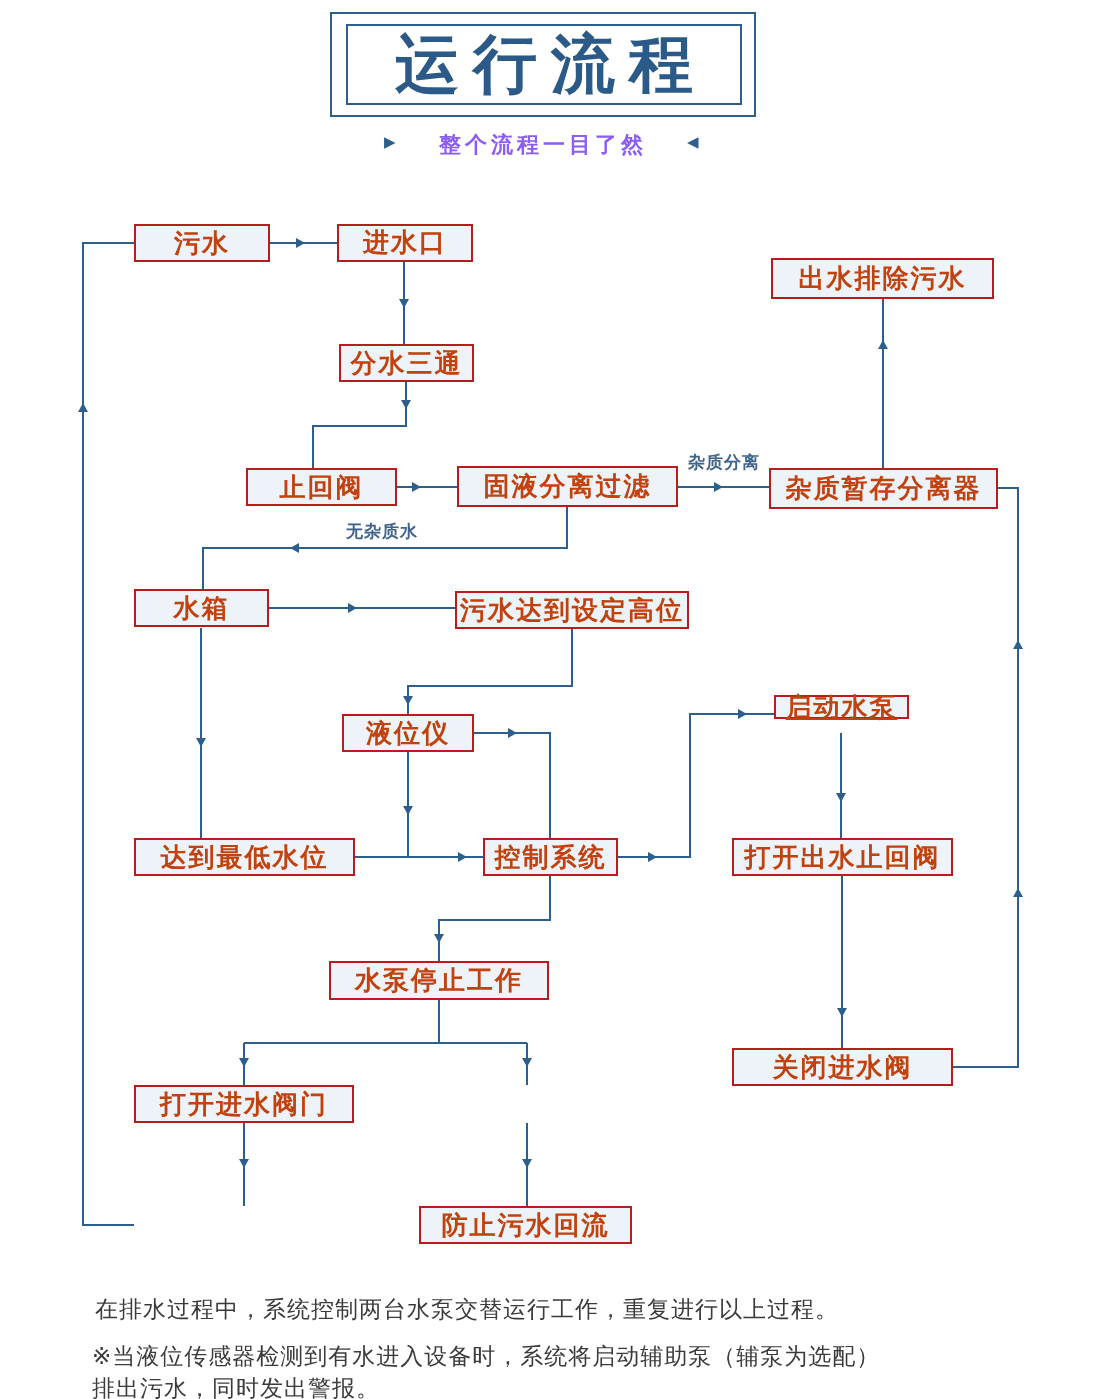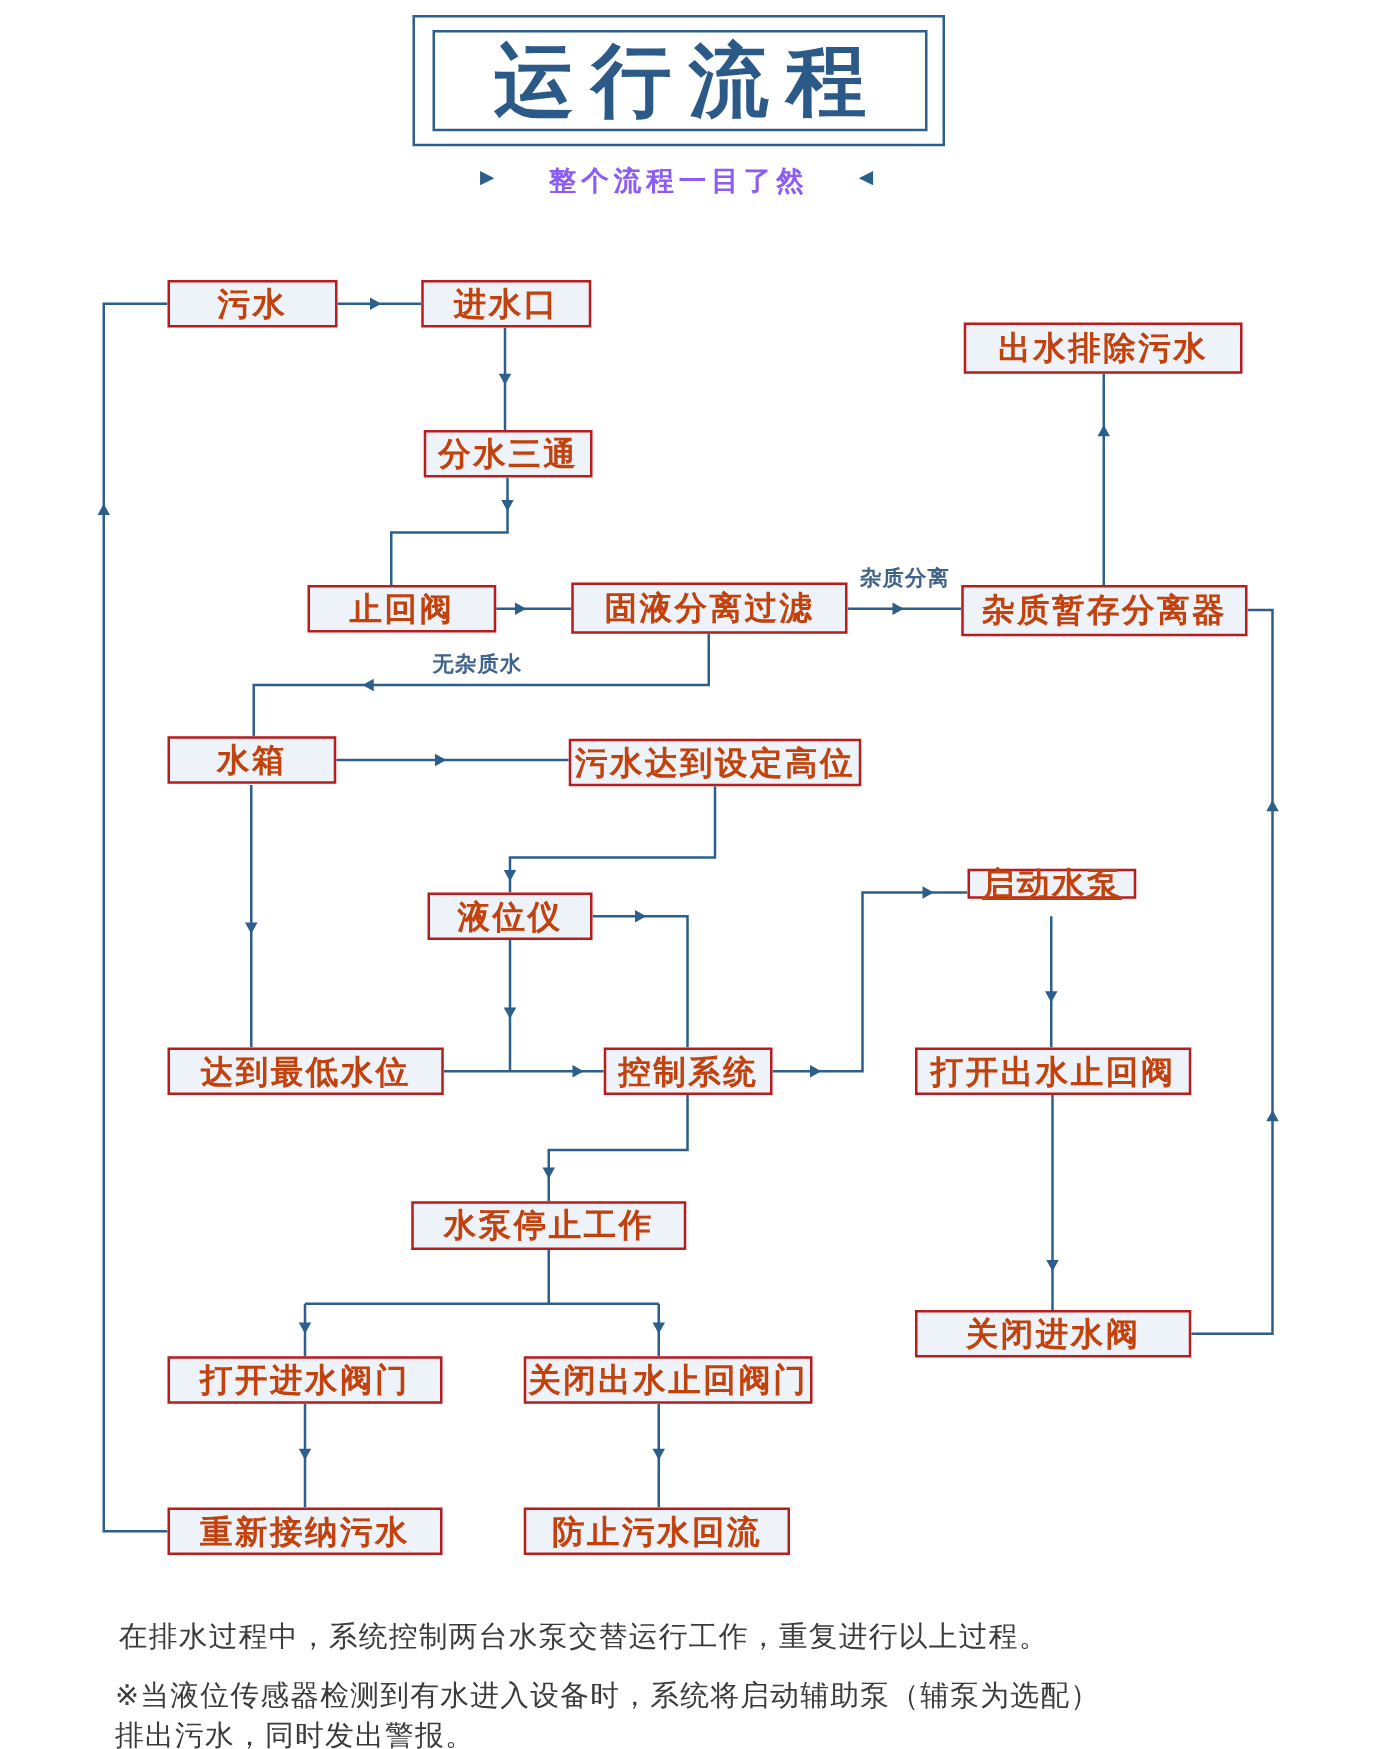--- a/index.html
+++ b/index.html
@@ -119,21 +119,21 @@
       <polygon points="522,1159 532,1159 527,1168"></polygon>
       <polygon points="78,412 88,412 83,403"></polygon>
       <polygon points="1013,897 1023,897 1018,888"></polygon>
       <polygon points="1013,649 1023,649 1018,640"></polygon>
     </g>
   </svg>
 
   <div class="node" style="left:134px;top:224px;width:136px;height:38px;">
       <span>污水</span>
     </div>
-  <div class="node" style="left:337px;top:224px;width:136px;height:38px;">
+  <div class="node" style="left:337px;top:224px;width:136px;height:38px;align-items:flex-end;">
       <span>进水口</span>
     </div>
   <div class="node" style="left:339px;top:344px;width:135px;height:38px;">
       <span>分水三通</span>
     </div>
   <div class="node" style="left:246px;top:468px;width:151px;height:38px;">
       <span>止回阀</span>
     </div>
   <div class="node" style="left:457px;top:466px;width:221px;height:41px;">
       <span>固液分离过滤</span>
@@ -167,26 +167,20 @@
     </div>
   <div class="node" style="left:329px;top:961px;width:220px;height:39px;">
       <span>水泵停止工作</span>
     </div>
   <div class="node" style="left:732px;top:1048px;width:221px;height:38px;">
       <span>关闭进水阀</span>
     </div>
   <div class="node" style="left:134px;top:1085px;width:220px;height:38px;">
       <span>打开进水阀门</span>
     </div>
-  <div class="node" style="left:419px;top:1085px;width:231px;height:38px;">
-      <span>关闭出水止回阀门</span>
-    </div>
-  <div class="node" style="left:134px;top:1206px;width:220px;height:38px;">
-      <span>重新接纳污水</span>
-    </div>
   <div class="node" style="left:419px;top:1206px;width:213px;height:38px;">
       <span>防止污水回流</span>
     </div>
 
   <div class="edge-label" style="left:688px;top:451px;">杂质分离</div>
   <div class="edge-label" style="left:346px;top:520px;">无杂质水</div>
 
   <div class="footer-line" style="left:95px;top:1294px;">在排水过程中，系统控制两台水泵交替运行工作，重复进行以上过程。</div>
   <div class="footer-line" style="left:92px;top:1341px;">※当液位传感器检测到有水进入设备时，系统将启动辅助泵（辅泵为选配）</div>
   <div class="footer-line" style="left:92px;top:1373px;">排出污水，同时发出警报。</div>

